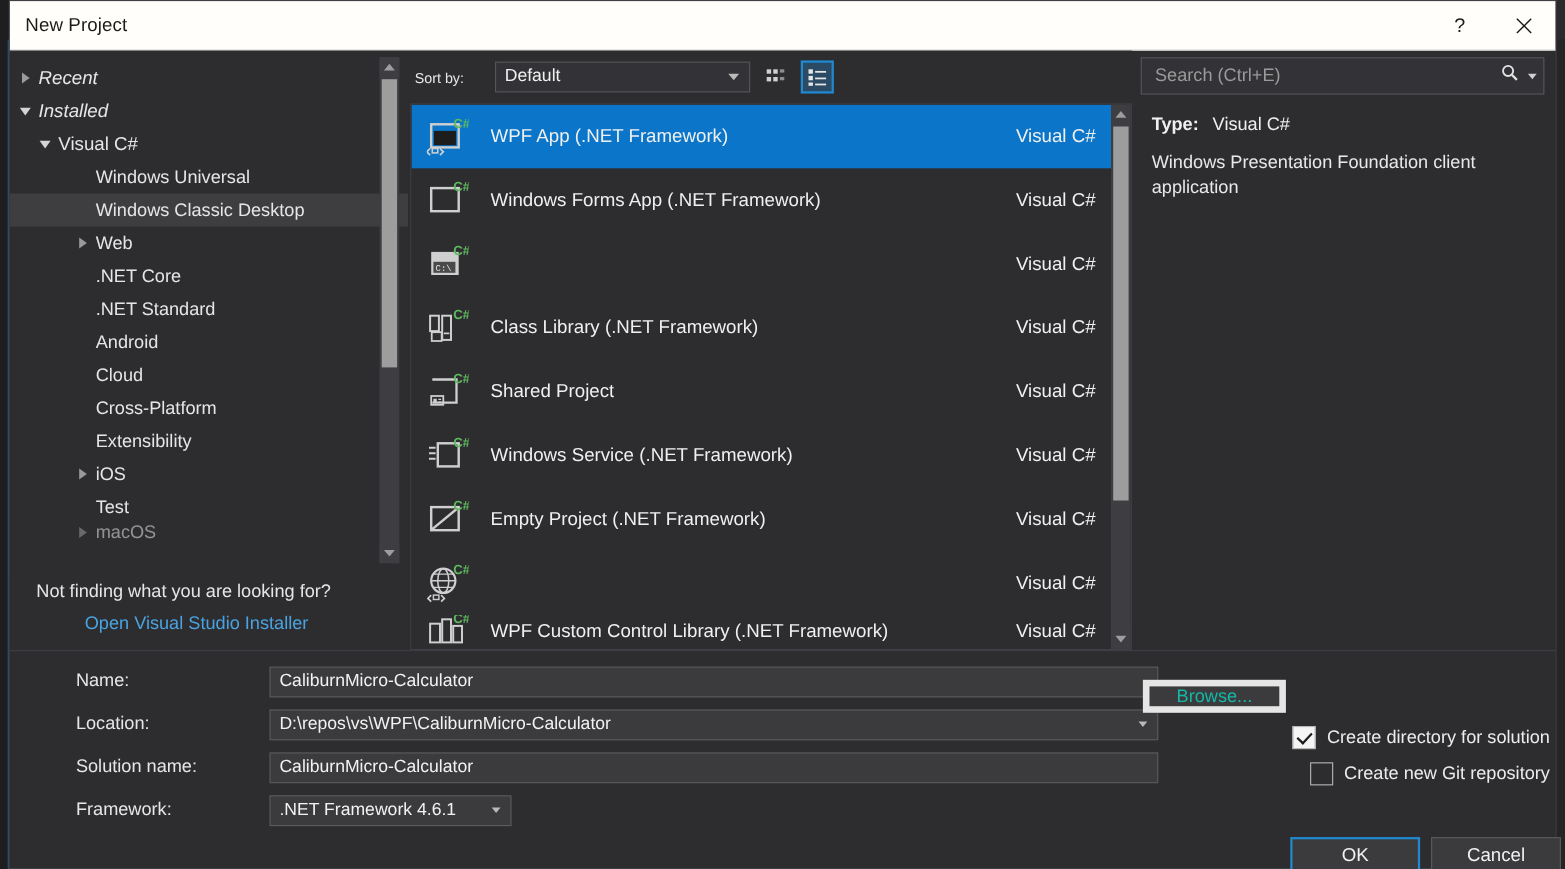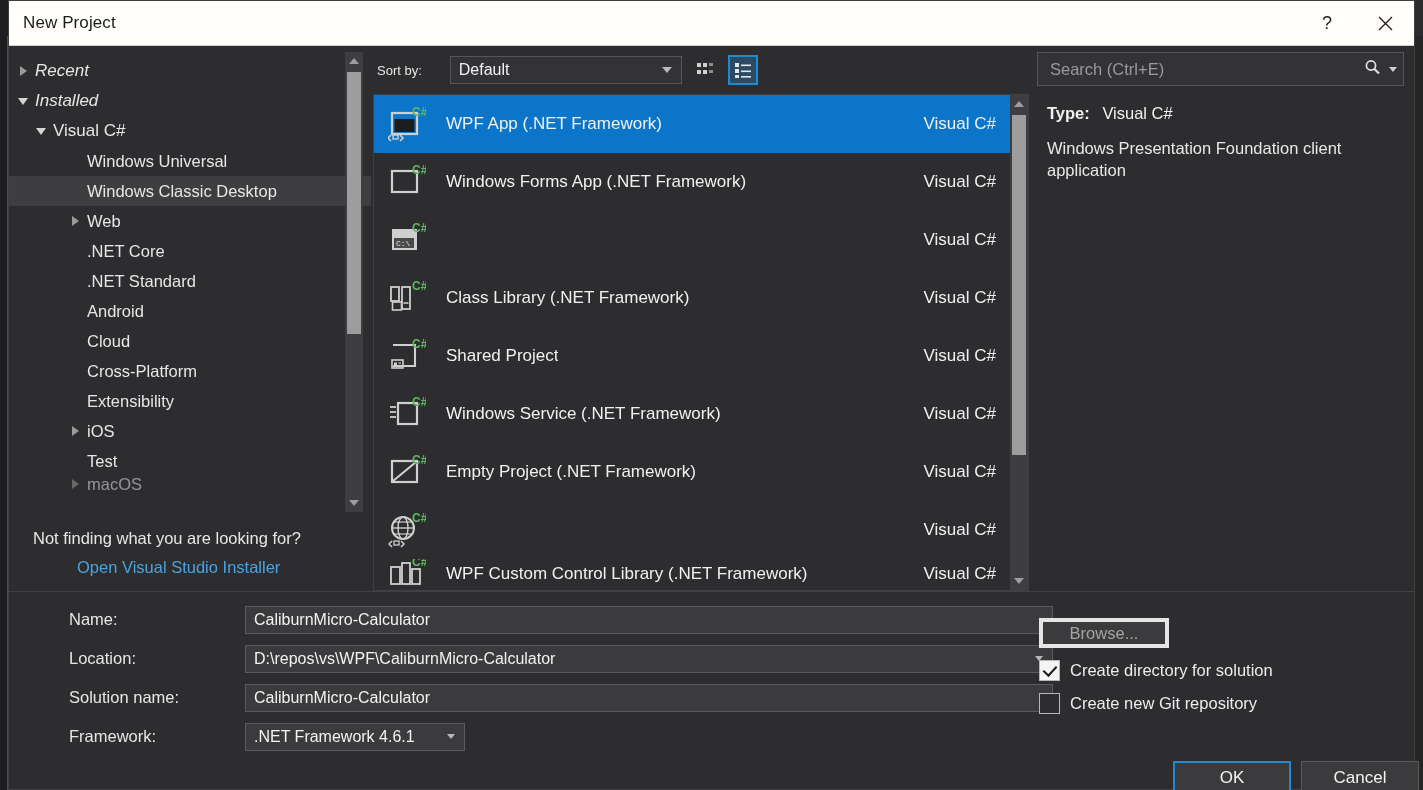--- a/index.html
+++ b/index.html
@@ -443,33 +443,34 @@
   .right-controls {
     position: absolute;
     left: 1030px;
     top: 26px;
     width: 370px;
   }
   .browse-btn {
     width: 130px;
     height: 30px;
     background: #3b3b3d;
-    border: 4px solid #e5e5e5;
-    color: #a3a3a3;
+    border: 6px solid #e5e5e5;
+    color: #14b8a6;
     font-size: 16.5px;
     display: flex;
     align-items: center;
     justify-content: center;
     cursor: default;
   }
   .cb-row {
     display: flex;
     align-items: center;
     margin-top: 12px;
     cursor: default;
+    justify-content: flex-end;
   }
   .cb-box {
     width: 21px; height: 21px;
     border: 1px solid #b7b7b7;
     background: #2d2d30;
     margin-right: 10px;
     display: flex;
     align-items: center;
     justify-content: center;
     position: relative;

